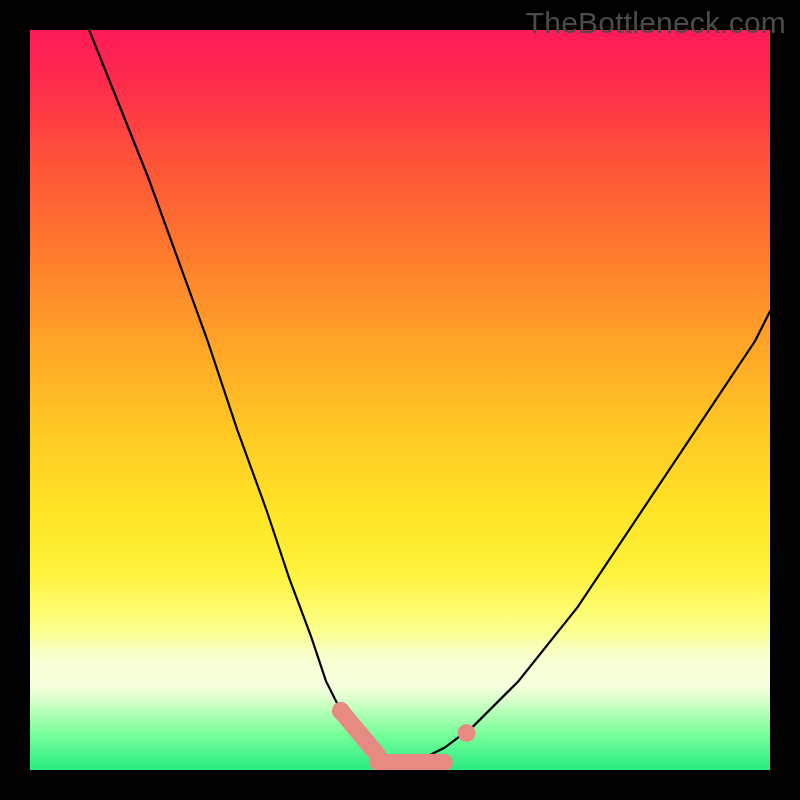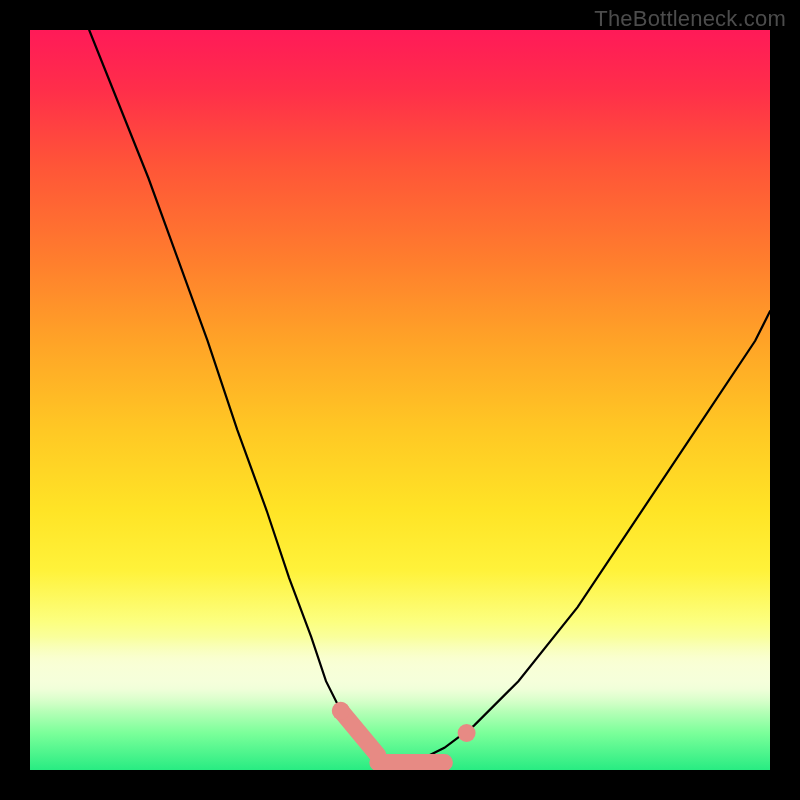--- a/index.html
+++ b/index.html
@@ -15,21 +15,21 @@
     position: relative;
     width: 800px;
     height: 800px;
     background: #000;
   }
   .watermark {
     position: absolute;
     top: 6px;
     right: 14px;
     color: #4c4c4c;
-    font-size: 22px;
+    font-size: 30px;
     font-weight: 500;
     letter-spacing: 0.2px;
     z-index: 5;
   }
   .plot {
     position: absolute;
     left: 30px;
     top: 30px;
     width: 740px;
     height: 740px;

